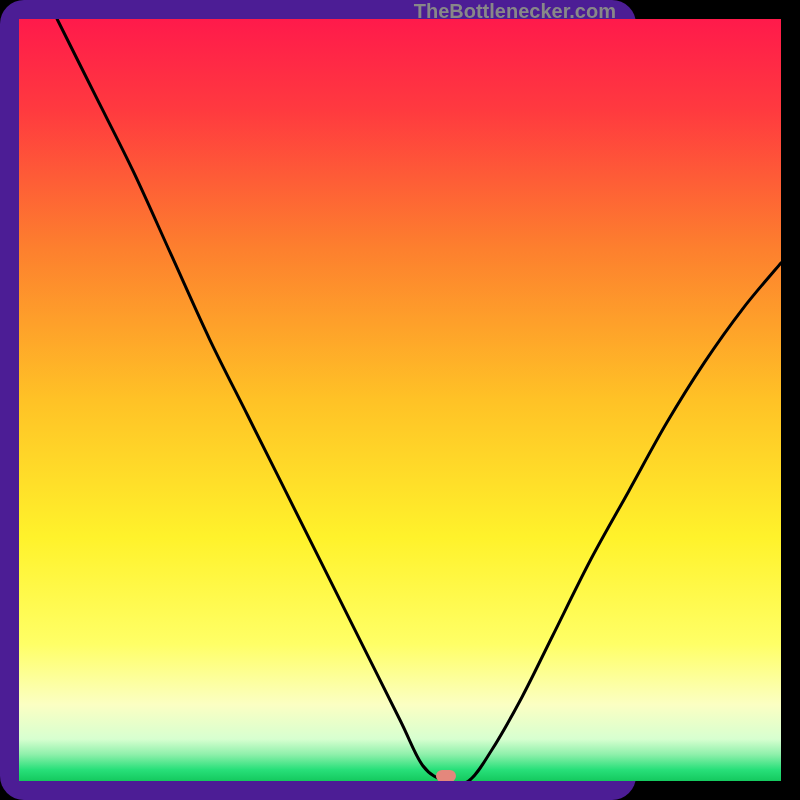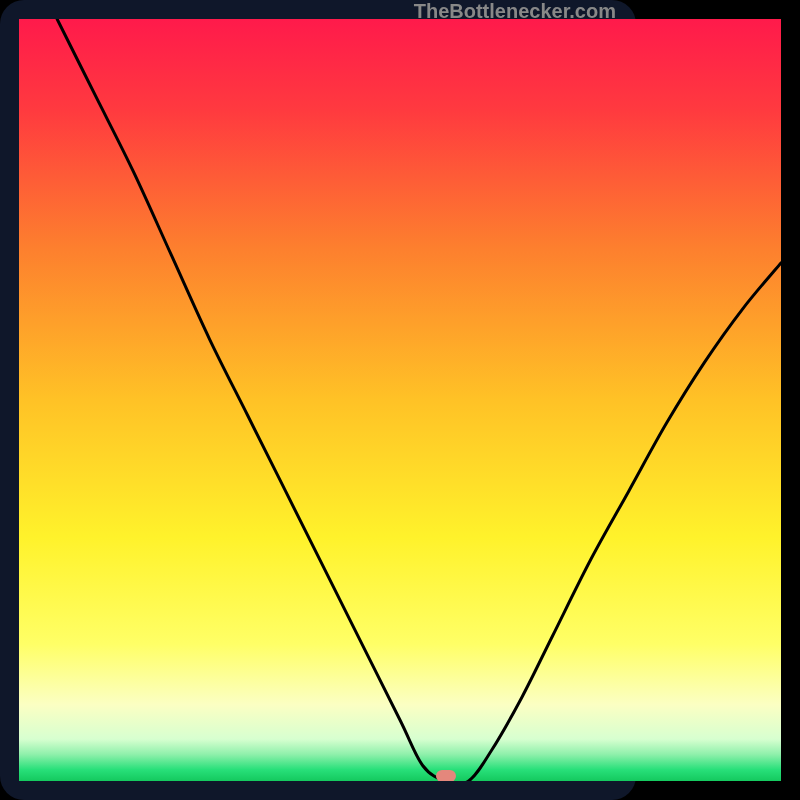--- a/index.html
+++ b/index.html
@@ -7,21 +7,21 @@
     padding: 0;
     width: 800px;
     height: 800px;
     background: #000;
     font-family: Arial, Helvetica, sans-serif;
   }
   .container {
     position: relative;
     width: 636px;
     height: 800px;
-    background: #0f172a;
+    background: #4c1d95;
     border-radius: 24px;
   }
   .plot-area {
     position: absolute;
     left: 19px;
     top: 19px;
     width: 762px;
     height: 762px;
     overflow: hidden;
   }

